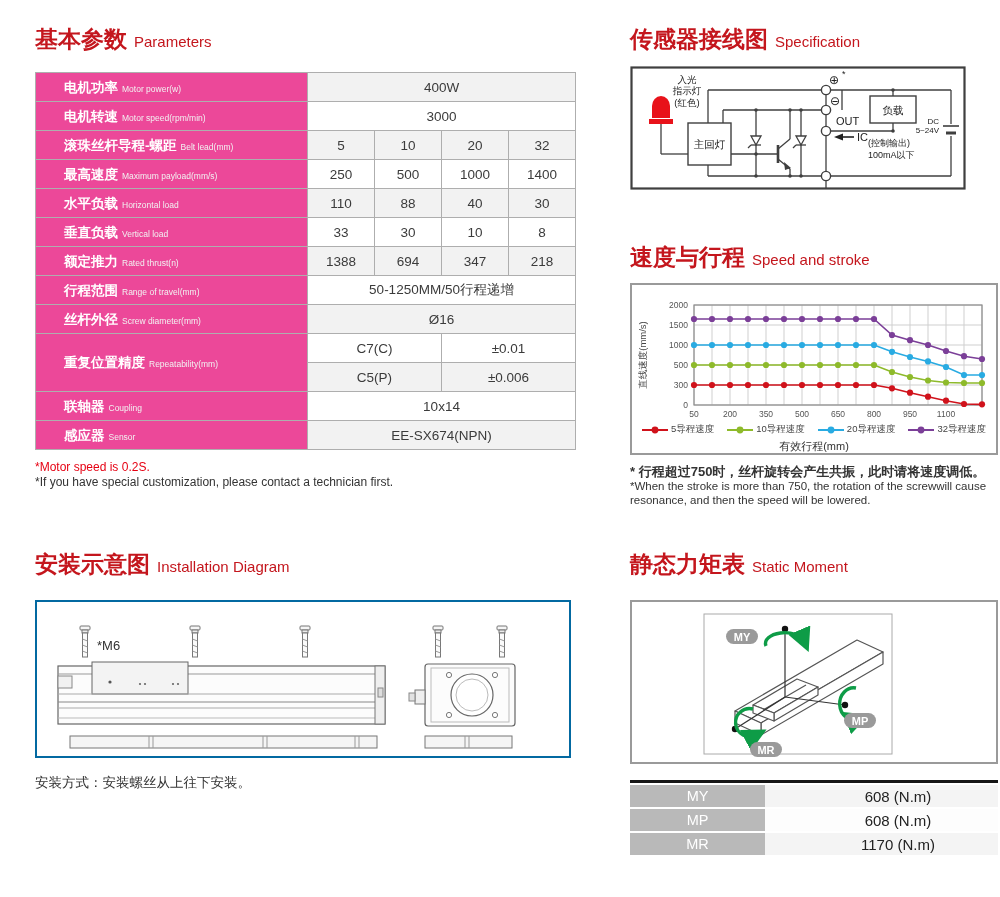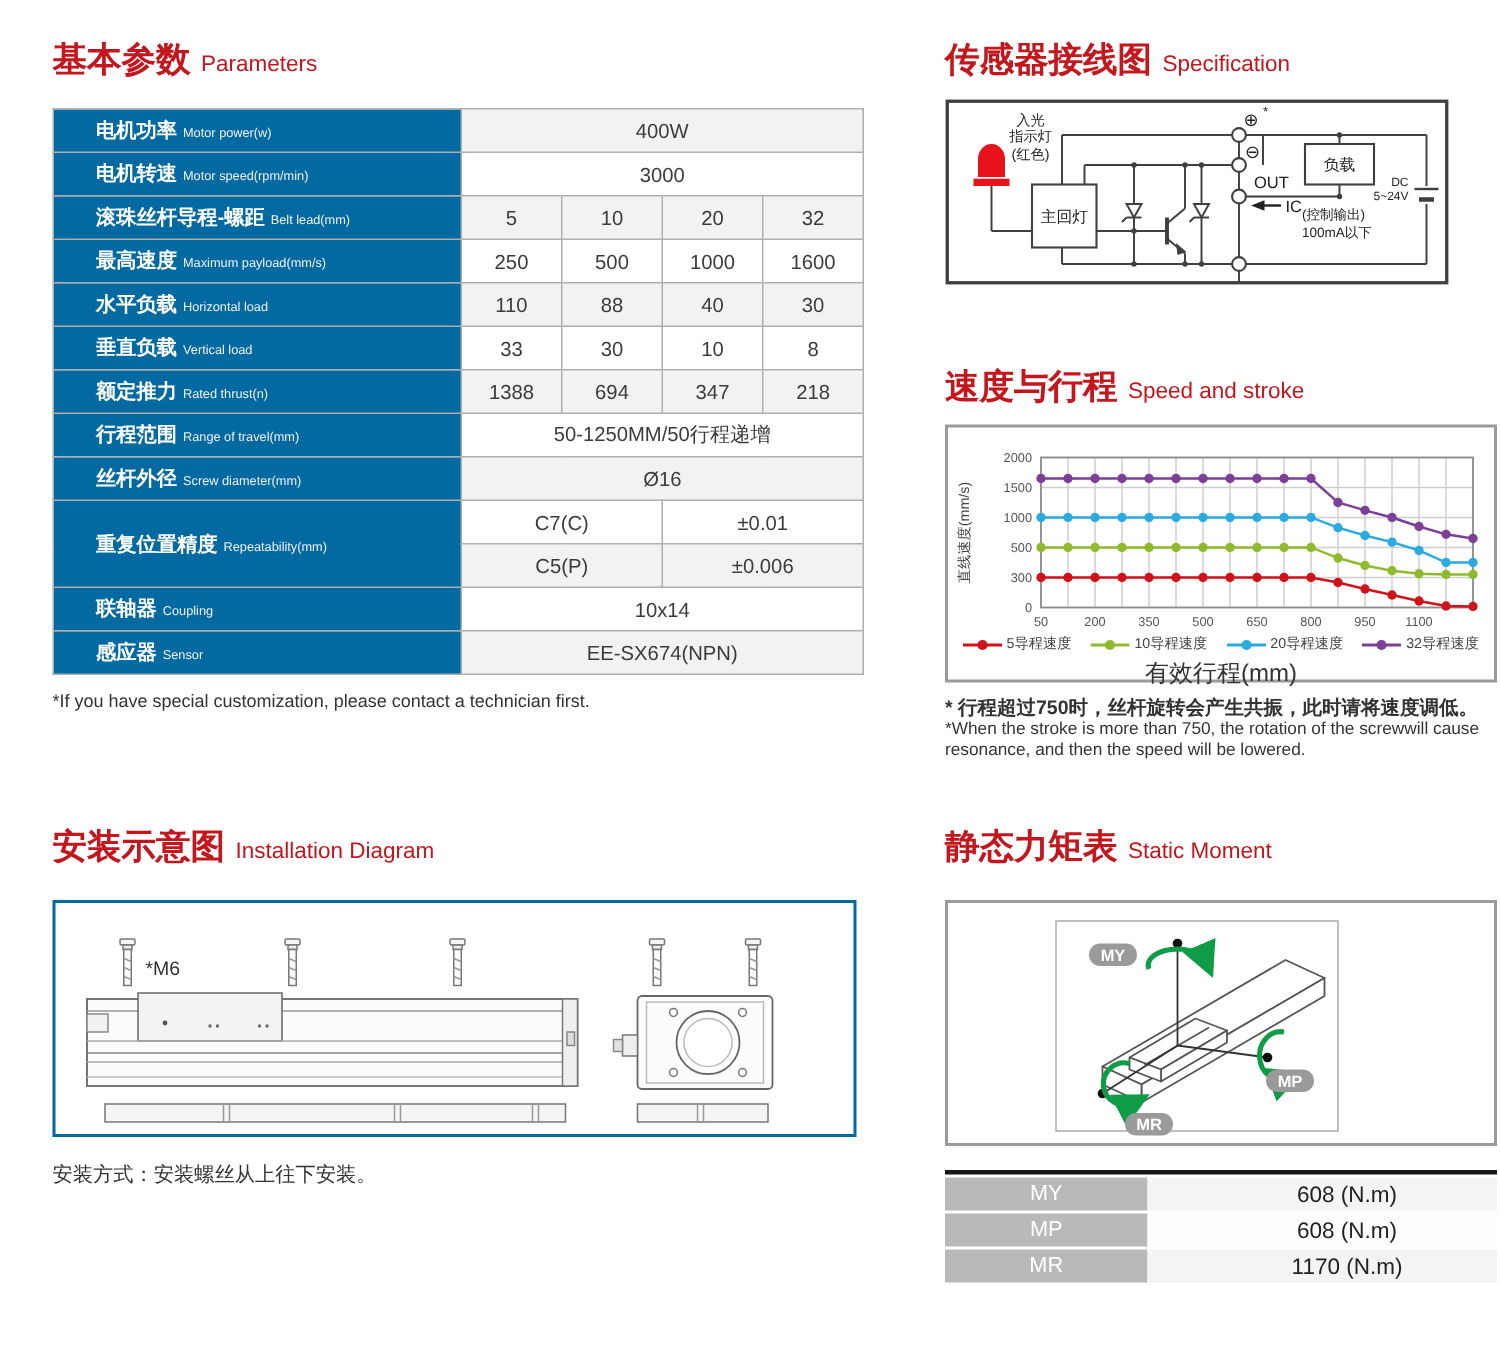--- a/index.html
+++ b/index.html
@@ -9,21 +9,21 @@
   #col-left{left:35px;width:540px;}
   #col-right{left:630px;width:370px;}
 
   .sec-title{position:absolute;margin:0;font-weight:bold;color:#c4161d;font-size:23px;line-height:26px;white-space:nowrap;}
   .sec-title .en{font-size:15px;font-weight:normal;margin-left:7px;}
 
   
   #params-title{top:26px;left:0;}
   table.params{position:absolute;top:72px;left:0;width:540px;border-collapse:collapse;table-layout:fixed;}
   .params td{border:1px solid #aeaeae;height:28px;padding:0;}
-  .params td.lbl{background:#0369a1;padding-left:28px;text-align:left;}
+  .params td.lbl{background:#ec4899;padding-left:28px;text-align:left;}
   .params .zh{color:#fff;font-size:13.5px;font-weight:bold;}
   .params .en{color:#f2f2f2;font-size:8.5px;margin-left:4px;}
   .params td.val{background:#fff;text-align:center;font-size:13.5px;color:#3b3b3b;}
   .params tr.shade td.val{background:#f2f2f2;}
 
   .params-notes{position:absolute;top:460px;left:0;}
   .nz{margin:0;font-size:13.5px;font-weight:bold;line-height:16px;}
   .ne{margin:0;font-size:12px;font-weight:normal;line-height:15px;}
   .red{color:#e60012;}
   .dark{color:#333;}
@@ -37,21 +37,21 @@
   
   #wiring-title{top:26px;left:0;}
   .wiring-box{position:absolute;top:66px;left:0;}
 
   
   #speed-title{top:244px;left:0;}
   .chart-box{position:absolute;top:283px;left:0;width:364px;height:168px;border:2px solid #9a9a9a;background:#fff;}
   .chart-box svg{display:block;}
   .legend{display:flex;justify-content:center;gap:13px;align-items:flex-end;height:13px;}
   .legend-item{display:flex;align-items:center;gap:3px;font-size:9.5px;color:#444;white-space:nowrap;}
-  .xlabel{text-align:center;font-size:16px;color:#333;margin-top:3px;}
+  .xlabel{text-align:center;font-size:11px;color:#333;margin-top:3px;}
 
   .speed-note{position:absolute;top:464px;left:0;width:372px;}
   .speed-note .nz{font-size:13px;color:#333;}
   .speed-note .ne{font-size:11.5px;color:#333;line-height:13.5px;}
 
   
   #static-title{top:551px;left:0;}
   .moment-box{position:absolute;top:600px;left:0;width:364px;height:160px;border:2px solid #9a9a9a;background:#fff;}
   table.moment{position:absolute;top:780px;left:0;width:368px;border-collapse:separate;border-spacing:0 2px;border-top:3px solid #161616;}
   .moment td{height:22px;padding:0;}
@@ -92,21 +92,21 @@
             <td class="val">5</td>
             <td class="val">10</td>
             <td class="val">20</td>
             <td class="val">32</td>
           </tr>
           <tr>
             <td class="lbl"><span class="zh">最高速度</span><span class="en">Maximum payload(mm/s)</span></td>
             <td class="val">250</td>
             <td class="val">500</td>
             <td class="val">1000</td>
-            <td class="val">1600</td>
+            <td class="val">1400</td>
           </tr>
           <tr class="shade">
             <td class="lbl"><span class="zh">水平负载</span><span class="en">Horizontal load</span></td>
             <td class="val">110</td>
             <td class="val">88</td>
             <td class="val">40</td>
             <td class="val">30</td>
           </tr>
           <tr>
             <td class="lbl"><span class="zh">垂直负载</span><span class="en">Vertical load</span></td>
@@ -144,20 +144,21 @@
             <td class="val" colspan="4">10x14</td>
           </tr>
           <tr class="shade">
             <td class="lbl"><span class="zh">感应器</span><span class="en">Sensor</span></td>
             <td class="val" colspan="4">EE-SX674(NPN)</td>
           </tr>
         </tbody>
     </table>
 
     <div class="params-notes">
+      <p class="ne red">*Motor speed is 0.2S.</p>
       <p class="ne dark">*If you have special customization, please contact a technician first.</p>
     </div>
 
     <h2 class="sec-title" id="install-title">
       <span class="zh">安装示意图</span><span class="en">Installation Diagram</span>
     </h2>
 
     <div class="install-box">
       <svg width="532" height="154" viewBox="0 0 532 154">
         <defs>

